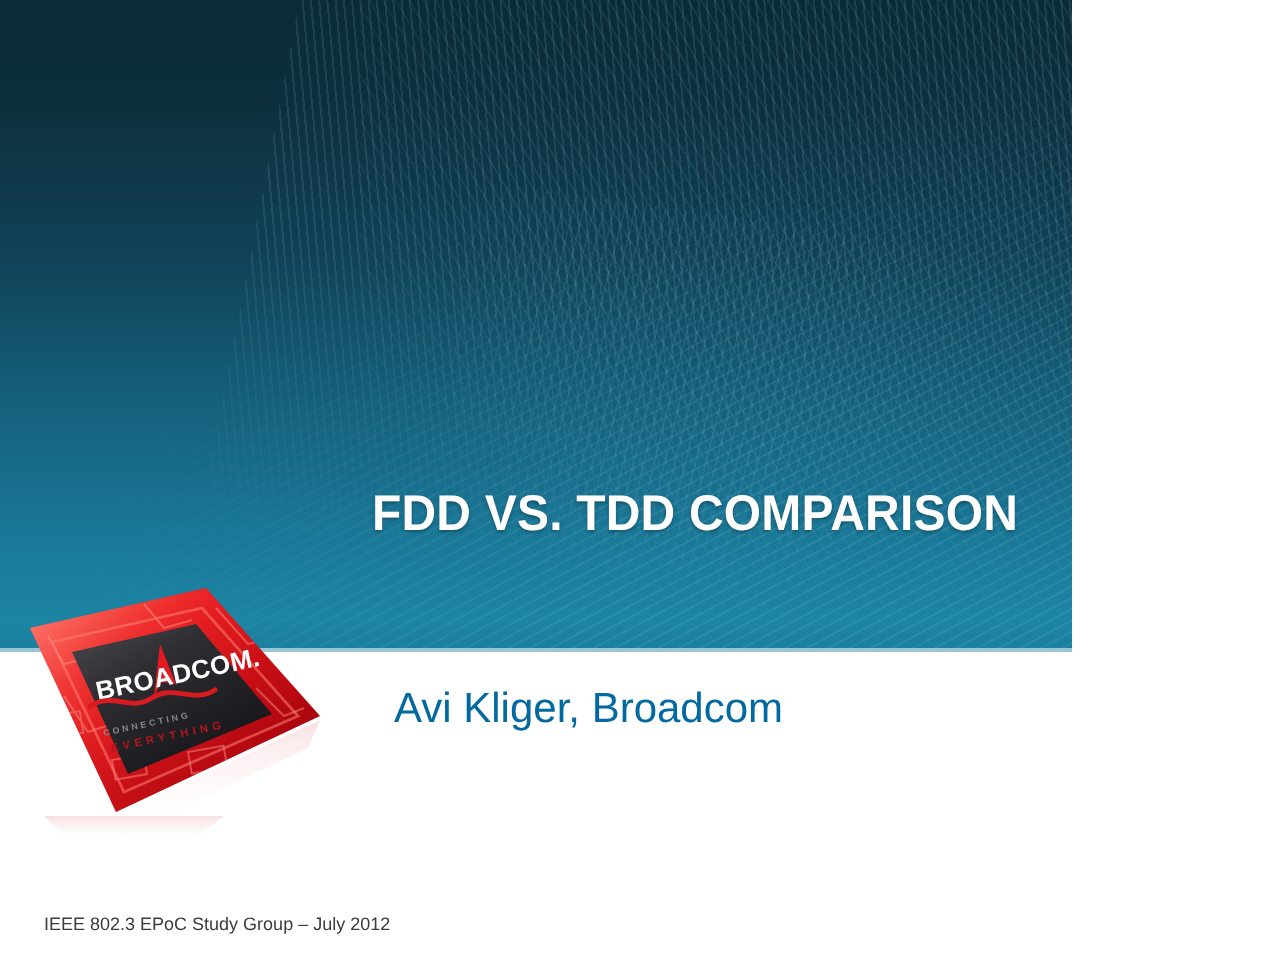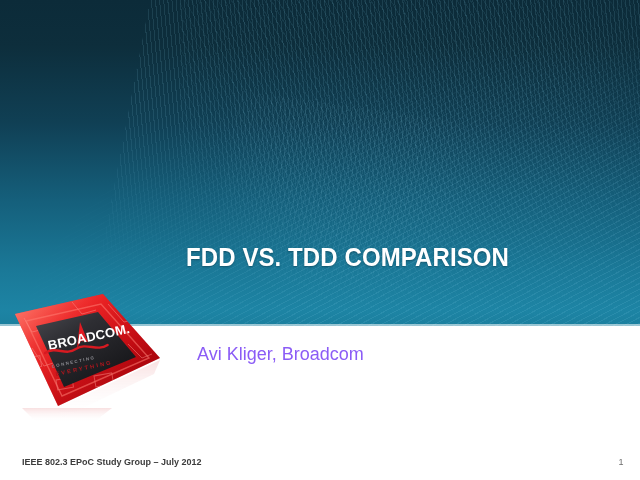--- a/index.html
+++ b/index.html
@@ -1,19 +1,19 @@
 <!DOCTYPE html>
 <html><head>
 <meta charset="utf-8">
 <style>
   html,body{margin:0;padding:0;background:#fff;}
   body{width:640px;height:480px;overflow:hidden;
        font-family:"Liberation Sans","DejaVu Sans",sans-serif;}
 
-  .slide{position:relative;width:640px;height:480px;background:#ffffff;overflow:hidden;}
+  .slide{position:relative;width:536px;height:480px;background:#ffffff;overflow:hidden;}
 
   
   .banner{position:absolute;left:0;top:0;width:640px;height:326px;
           background:linear-gradient(180deg,
             #0c2b39 0%,
             #0d2e3c 14%,
             #104055 38%,
             #15607c 62%,
             #1a7897 82%,
             #1d84a4 95%,
@@ -56,31 +56,31 @@
 
   
   .title{position:absolute;left:186px;top:243px;
          font-size:25px;font-weight:bold;letter-spacing:.1px;
          color:#ffffff;white-space:nowrap;
          transform:scaleX(.96);transform-origin:left center;
          text-shadow:0 1px 2px rgba(0,20,30,.35);}
 
   
   .subtitle{position:absolute;left:190px;top:342px;
-            font-size:18px;line-height:25px;color:#8b5cf6;white-space:nowrap;}
+            font-size:21px;line-height:25px;color:#0369a1;white-space:nowrap;}
   .sub-line-1{padding-left:7px;}
   .sub-line-2{padding-left:0;}
 
   
   .chip-wrap{position:absolute;left:2px;top:288px;width:162px;height:140px;}
   .chip-wrap svg{display:block;}
 
   
   .footer-text{position:absolute;left:22px;top:457px;
-               font-size:9px;font-weight:bold;color:#3c3c3c;white-space:nowrap;}
+               font-size:9px;font-weight:normal;color:#3c3c3c;white-space:nowrap;}
   .page-num{position:absolute;left:612px;top:457px;width:18px;text-align:center;
             font-size:9px;color:#6e6e6e;}
 </style>
 </head>
 <body>
 
 <div class="slide">
 
   <div class="banner">
     <div class="sweep sweep-a"></div>

